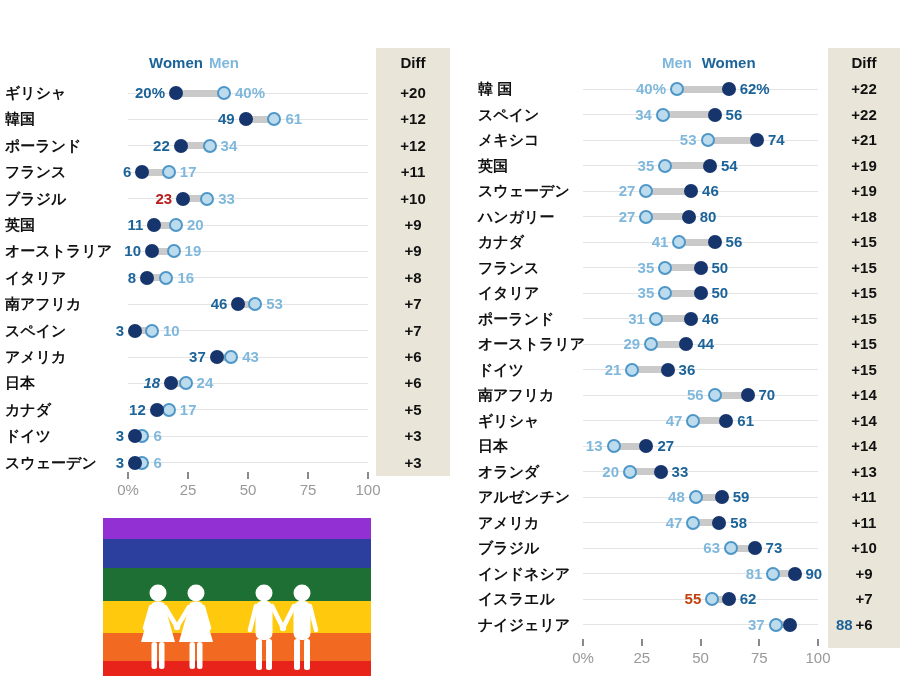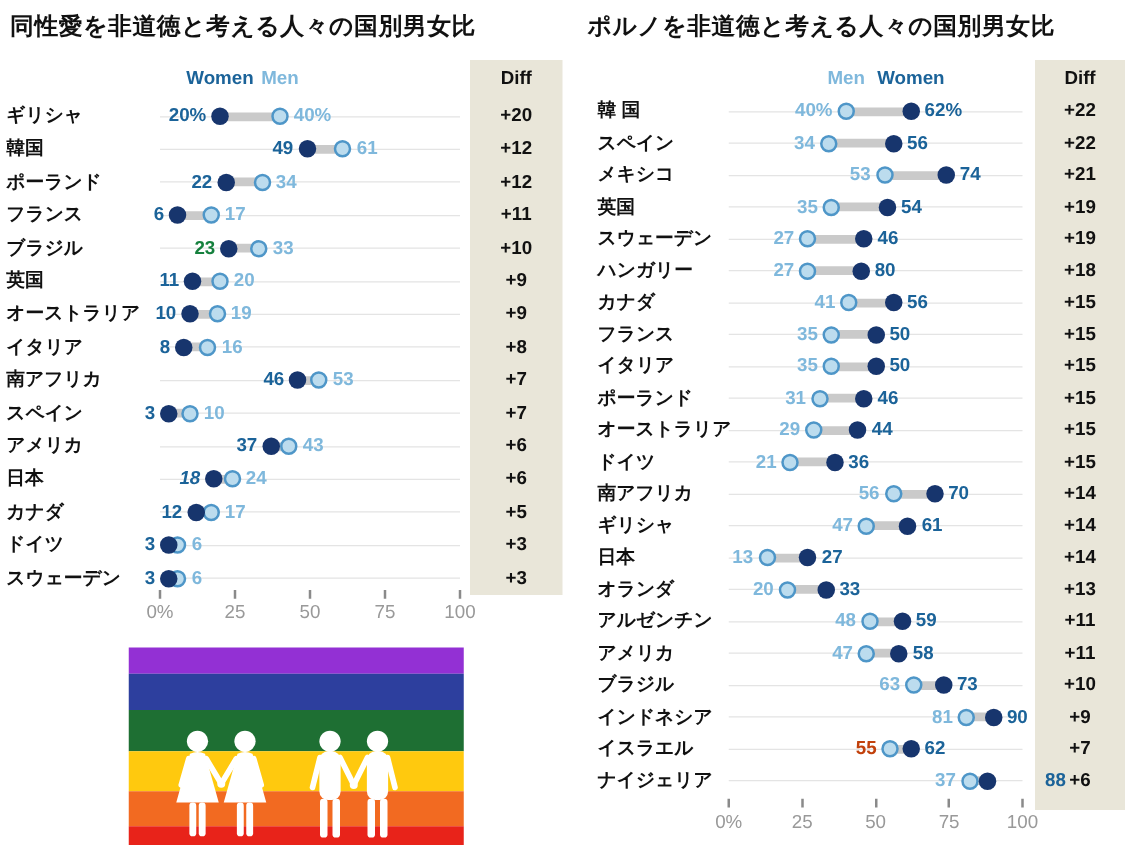--- a/index.html
+++ b/index.html
@@ -24,23 +24,21 @@
   .axis-label{position:absolute;font-size:15px;color:#999;transform:translateX(-50%);line-height:18px;}
   .flag{position:absolute;left:103px;top:518px;width:268px;height:158px;}
   .stripe{width:100%;}
   .figures{position:absolute;left:0;top:0;}
 </style>
 </head>
 <body>
 
 <div class="canvas">
 
-  <div class="chart-title" style="left:8px;">同性愛を非道徳と考える人々の国別男女比</div>
-
-  <div class="chart-title" style="left:470px;">ポルノを非道徳と考える人々の国別男女比</div>
+
 
   <div id="chart0" style="position: absolute; left: 0px; top: 0px; width: 900px; height: 680px;">
       <div class="beige" style="left: 376px; top: 48px; width: 74px; height: 428px; background: rgb(233, 230, 217);"></div>
       <div class="legend-label" style="left: 176px; top: 54px; color: rgb(27, 99, 153);">Women</div>
       <div class="legend-label" style="left: 224px; top: 54px; color: rgb(127, 184, 220);">Men</div>
       <div class="diff-header" style="left: 413px; top: 54px;">Diff</div>
       <div class="row-line" style="left: 128px; top: 92.5px; width: 240px; background: rgb(228, 228, 228);"></div>
       <div class="connector" style="left: 176px; top: 89.5px; width: 48px; background: rgb(202, 202, 202);"></div>
       <div class="dot" style="left: 217px; top: 86px; background: rgb(188, 220, 238); border: 2.5px solid rgb(78, 150, 200);"></div>
       <div class="dot" style="left: 169px; top: 86px; background: rgb(23, 53, 109); border: none;"></div>
@@ -69,21 +67,21 @@
       <div class="dot" style="left: 161.8px; top: 165.2px; background: rgb(188, 220, 238); border: 2.5px solid rgb(78, 150, 200);"></div>
       <div class="dot" style="left: 135.4px; top: 165.2px; background: rgb(23, 53, 109); border: none;"></div>
       <div class="vlabel" style="top: 162.2px; color: rgb(27, 99, 153); left: 131.4px; transform: translateX(-100%);">6</div>
       <div class="vlabel" style="top: 162.2px; color: rgb(127, 184, 220); left: 179.8px;">17</div>
       <div class="country" style="left: 5px; top: 161.2px;">フランス</div>
       <div class="diff-val" style="left: 413px; top: 162.2px; color: rgb(17, 17, 17);">+11</div>
       <div class="row-line" style="left: 128px; top: 198.1px; width: 240px; background: rgb(228, 228, 228);"></div>
       <div class="connector" style="left: 183.2px; top: 195.1px; width: 24px; background: rgb(202, 202, 202);"></div>
       <div class="dot" style="left: 200.2px; top: 191.6px; background: rgb(188, 220, 238); border: 2.5px solid rgb(78, 150, 200);"></div>
       <div class="dot" style="left: 176.2px; top: 191.6px; background: rgb(23, 53, 109); border: none;"></div>
-      <div class="vlabel" style="top: 188.6px; color: #15803d; left: 172.2px; transform: translateX(-100%);">23</div>
+      <div class="vlabel" style="top: 188.6px; color: #b91c1c; left: 172.2px; transform: translateX(-100%);">23</div>
       <div class="vlabel" style="top: 188.6px; color: rgb(127, 184, 220); left: 218.2px;">33</div>
       <div class="country" style="left: 5px; top: 187.6px;">ブラジル</div>
       <div class="diff-val" style="left: 413px; top: 188.6px; color: rgb(17, 17, 17);">+10</div>
       <div class="row-line" style="left: 128px; top: 224.5px; width: 240px; background: rgb(228, 228, 228);"></div>
       <div class="connector" style="left: 154.4px; top: 221.5px; width: 21.6px; background: rgb(202, 202, 202);"></div>
       <div class="dot" style="left: 169px; top: 218px; background: rgb(188, 220, 238); border: 2.5px solid rgb(78, 150, 200);"></div>
       <div class="dot" style="left: 147.4px; top: 218px; background: rgb(23, 53, 109); border: none;"></div>
       <div class="vlabel" style="top: 215px; color: rgb(27, 99, 153); left: 143.4px; transform: translateX(-100%);">11</div>
       <div class="vlabel" style="top: 215px; color: rgb(127, 184, 220); left: 187px;">20</div>
       <div class="country" style="left: 5px; top: 214px;">英国</div>

